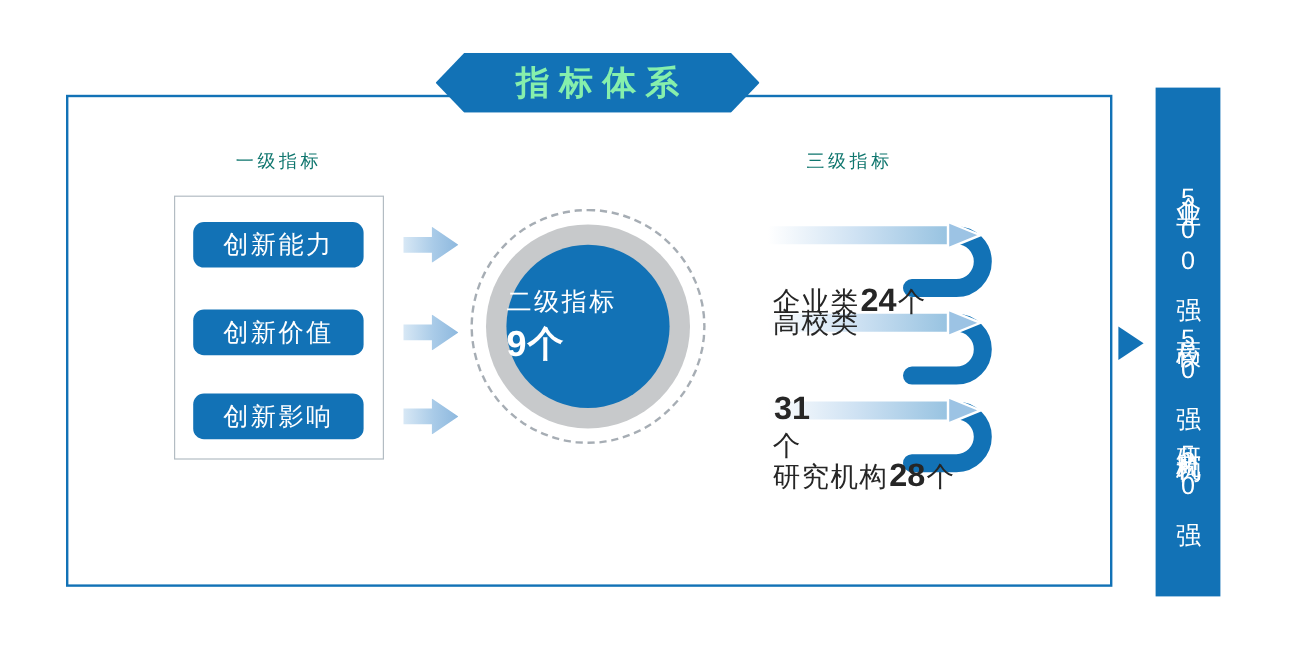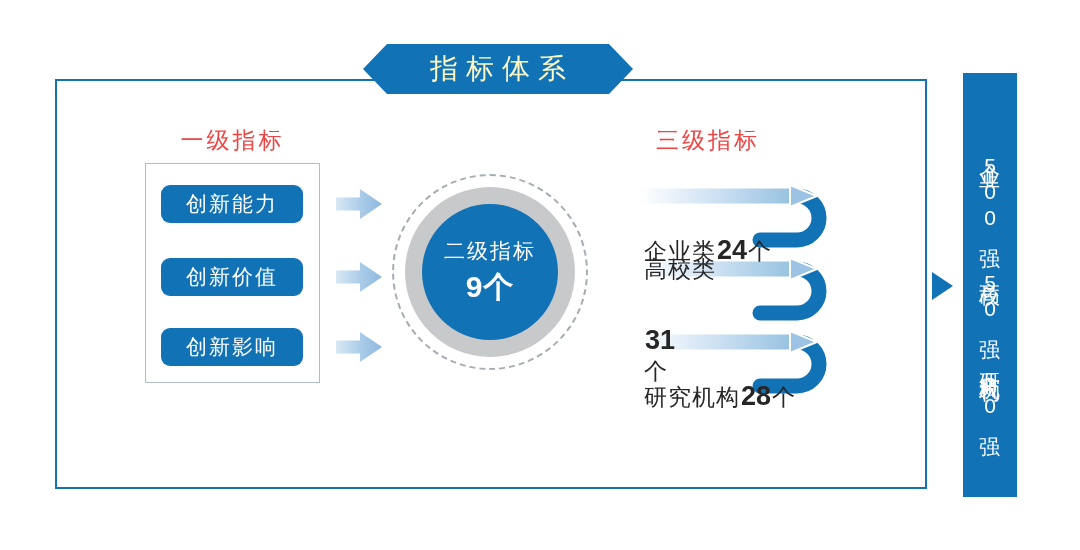--- a/index.html
+++ b/index.html
@@ -17,27 +17,27 @@
   }
 
   
   .banner {
     position: absolute; left: 363px; top: 44px; width: 270px; height: 50px;
     background: #1272b6; z-index: 5;
     clip-path: polygon(24px 0, calc(100% - 24px) 0, 100% 50%, calc(100% - 24px) 100%, 24px 100%, 0 50%);
     display: flex; align-items: center; justify-content: center;
   }
   .banner .banner-text {
-    color: #fef9c3; font-size: 28px; font-weight: 400; letter-spacing: 8px;
+    color: #86efac; font-size: 28px; font-weight: 700; letter-spacing: 8px;
     padding-left: 8px; 
   }
 
   
   .heading {
-    position: absolute; font-size: 23px; color: #ef4444; letter-spacing: 3px;
+    position: absolute; font-size: 15px; color: #0f766e; letter-spacing: 3px;
     text-align: center; z-index: 3;
   }
   .heading-l1 { left: 150px; top: 125px; width: 165px; }
   .heading-l3 { left: 638px; top: 125px; width: 140px; }
 
   
   .l1-box {
     position: absolute; left: 145px; top: 163px; width: 175px; height: 220px;
     border: 1px solid #b3bcc3; background: #ffffff;
   }
@@ -66,21 +66,21 @@
     position: absolute; left: 392px; top: 174px; width: 196px; height: 196px;
     border: 2px dashed #a6adb4; border-radius: 50%; background: #ffffff;
   }
   .gray-ring {
     position: absolute; left: 405px; top: 187px; width: 170px; height: 170px;
     background: #c7c9cb; border-radius: 50%;
   }
   .blue-circle {
     position: absolute; left: 422px; top: 204px; width: 136px; height: 136px;
     background: #1272b6; border-radius: 50%;
-    display: flex; flex-direction: column; align-items: center; justify-content: center;
+    display: flex; flex-direction: column; justify-content: center;
     color: #ffffff; gap: 2px;
   }
   .blue-circle .l2-label { font-size: 21px; letter-spacing: 2px; }
   .blue-circle .l2-count { font-size: 30px; font-weight: 700; letter-spacing: 1px; }
 
   
   .ribbons-svg { position: absolute; left: 632px; top: 180px; z-index: 1; }
   .ribbon-text {
     position: absolute; left: 644px; height: 33px; z-index: 2;
     display: flex; align-items: baseline; color: #262626; white-space: nowrap;

